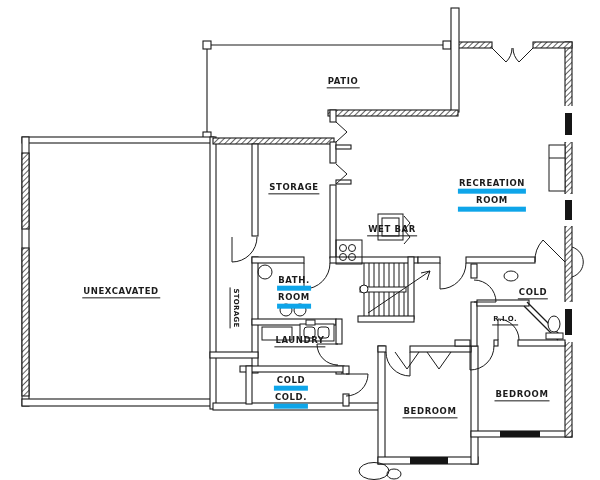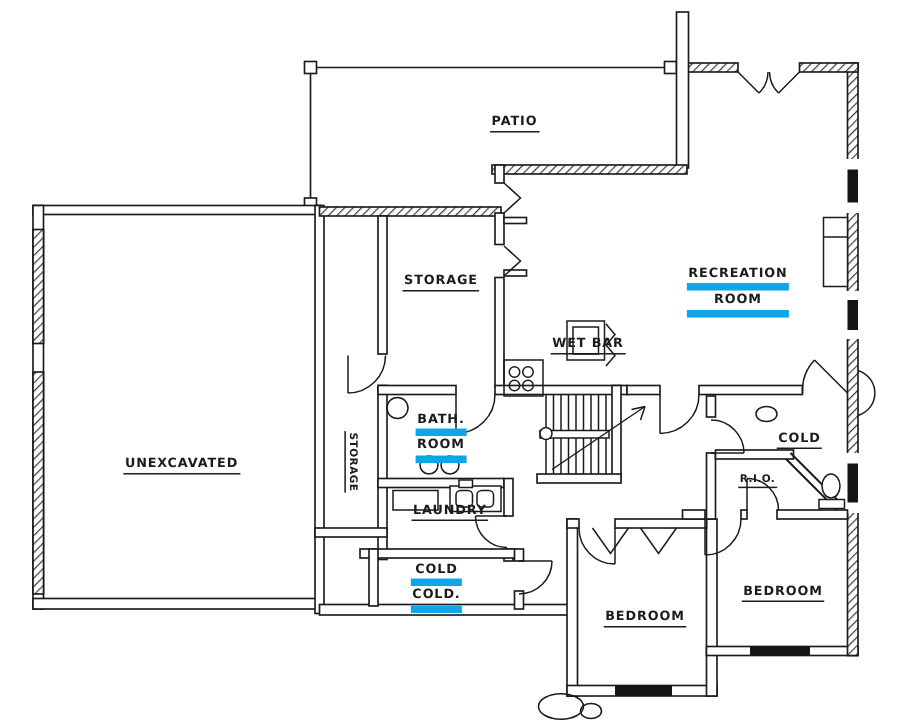--- a/index.html
+++ b/index.html
@@ -193,21 +193,21 @@
   </g>
 </svg>
 
   <div class="lbl" style="left:343px;top:82px"><span class="ln">PATIO</span></div>
   <div class="lbl" style="left:294px;top:188px"><span class="ln">STORAGE</span></div>
   <div class="lbl" style="left:492px;top:194px">
     <span class="ln2">RECREATION</span>
     <span class="ln2">ROOM</span>
   </div>
   <div class="lbl" style="left:392px;top:230px"><span class="ln">WET BAR</span></div>
-  <div class="lbl" style="left:121px;top:310px"><span class="ln">UNEXCAVATED</span></div>
+  <div class="lbl" style="left:121px;top:292px"><span class="ln">UNEXCAVATED</span></div>
   <div class="lbl" style="left:294px;top:291px">
     <span class="ln2">BATH.</span>
     <span class="ln2">ROOM</span>
   </div>
   <div class="lbl vert small" style="left:235px;top:308px"><span class="ln">STORAGE</span></div>
   <div class="lbl" style="left:300px;top:341px"><span class="ln">LAUNDRY</span></div>
   <div class="lbl" style="left:291px;top:391px">
     <span class="ln2">COLD</span>
     <span class="ln2">COLD.</span>
   </div>

